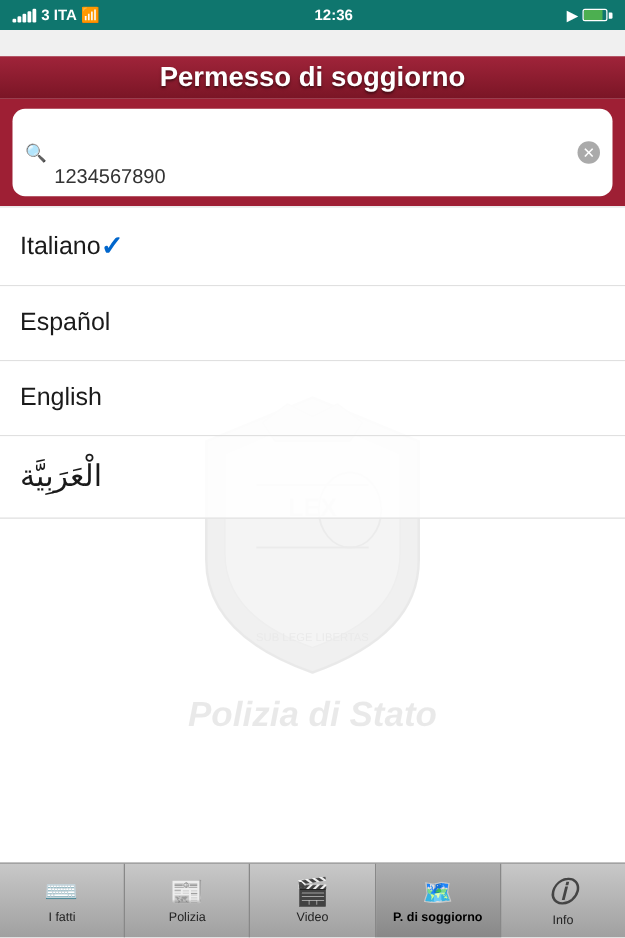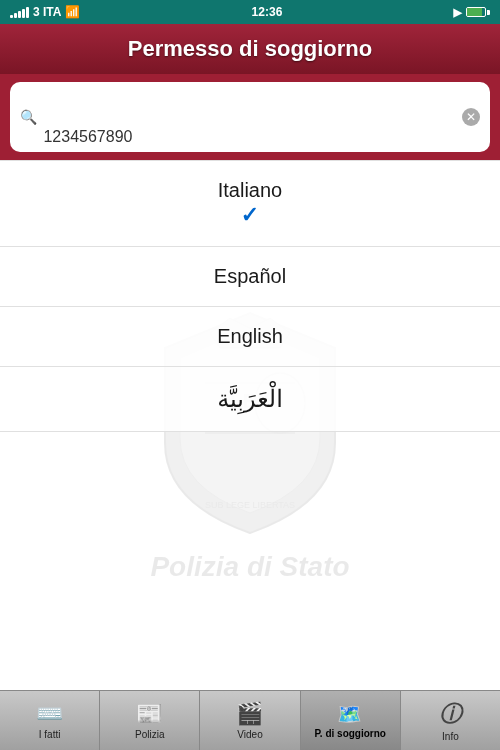--- a/index.html
+++ b/index.html
@@ -23,25 +23,26 @@
       padding: 0 10px;
       color: white;
       font-size: 12px;
       font-weight: bold;
     }
     .status-left { display: flex; align-items: center; gap: 4px; }
     .status-right { display: flex; align-items: center; gap: 4px; }
 
     
     #header {
-      height: 50px;
+      height: 34px;
       background: linear-gradient(180deg, #a0243a 0%, #7a1525 100%);
       display: flex;
       align-items: center;
       justify-content: center;
+      margin-top: 21px;
     }
     #header-title {
       color: white;
       font-size: 22px;
       font-weight: bold;
       text-shadow: 0 1px 2px rgba(0,0,0,0.5);
     }
 
     
     #search-bar {
@@ -121,21 +122,20 @@
       position: relative;
       z-index: 1;
     }
     .language-item {
       display: flex;
       align-items: center;
       padding: 18px 16px;
       border-bottom: 1px solid #e0e0e0;
       background: rgba(255,255,255,0.85);
       cursor: pointer;
-      flex-direction: column;
     }
     .language-item:first-child {
       border-top: 1px solid #e0e0e0;
     }
     .language-name {
       font-size: 20px;
       color: #1a1a1a;
       font-weight: 400;
     }
     .checkmark {

